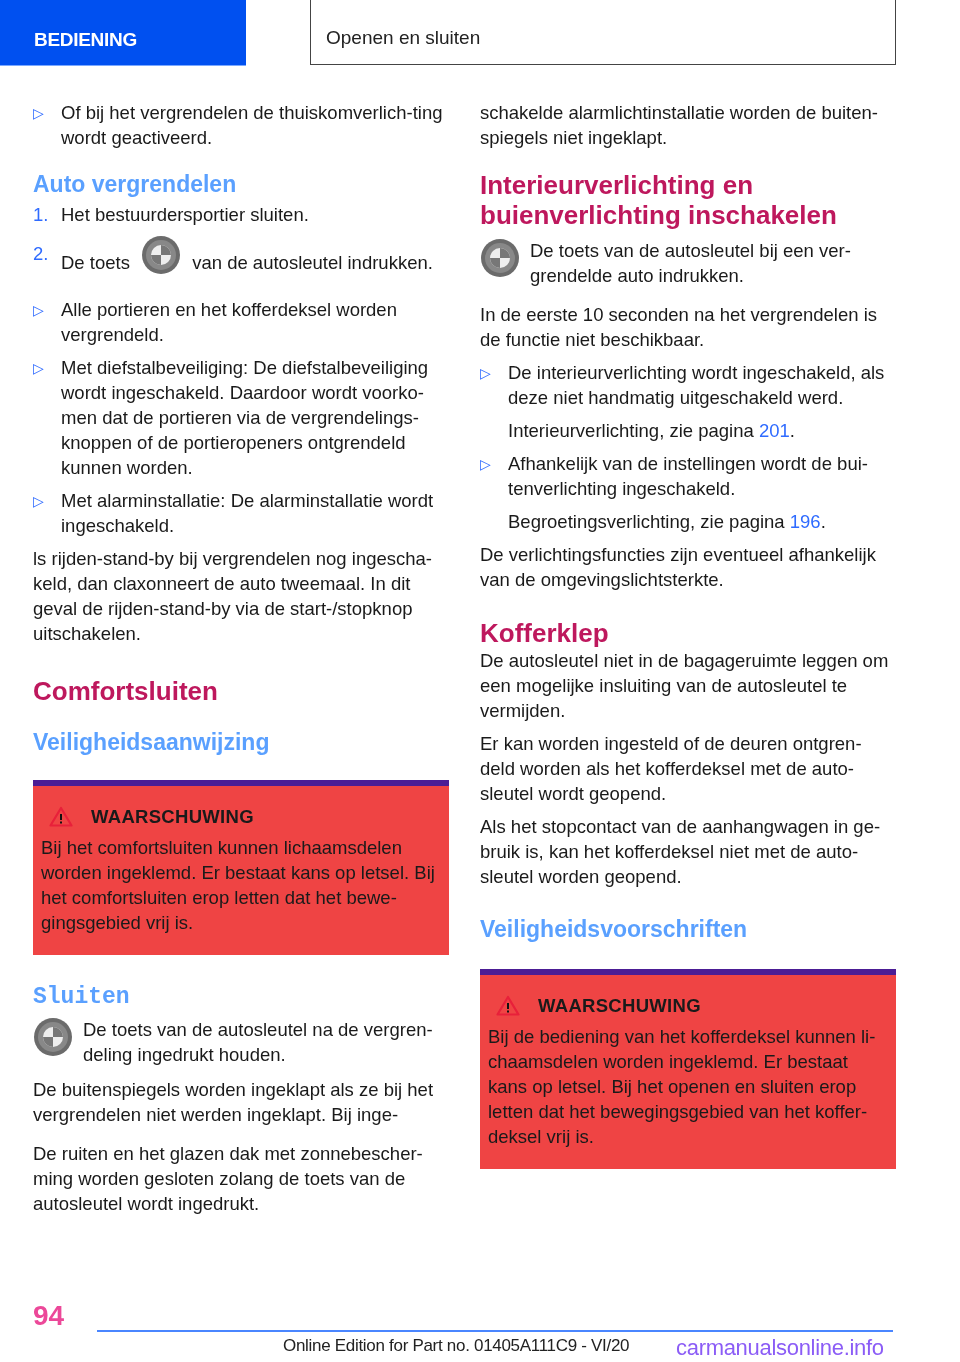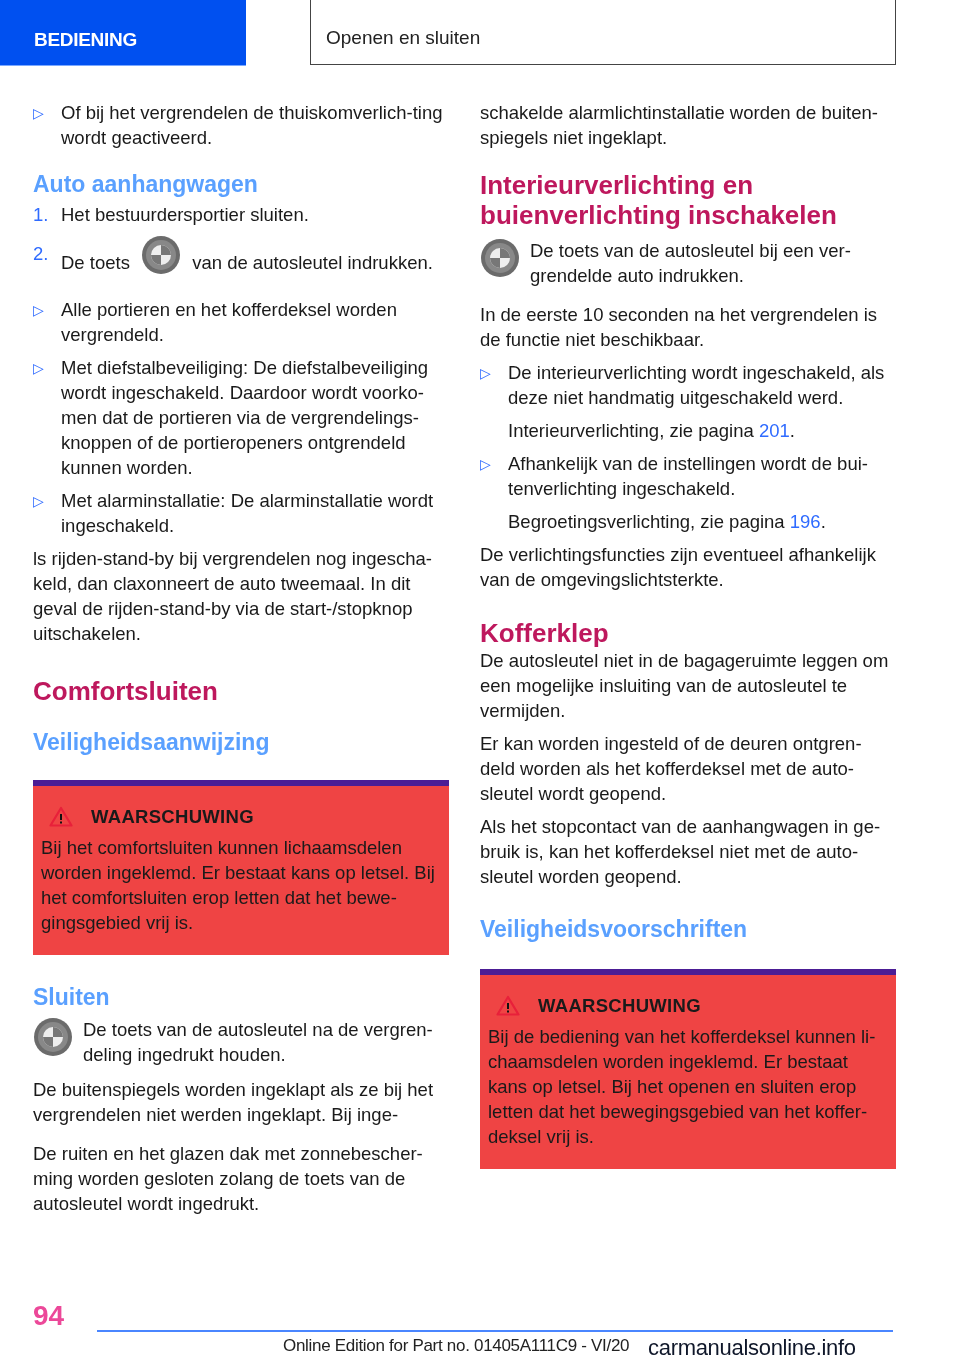--- a/index.html
+++ b/index.html
@@ -49,40 +49,40 @@
   .footer-num {
     position: absolute; left: 33px; top: 1300px; font-weight: bold; font-size: 28px; color: #ec4899;
   }
   .footer-line {
     position: absolute; left: 97px; top: 1330px; width: 796px; height: 2px; background: #4a86ff;
   }
   .footer-text {
     position: absolute; left: 283px; top: 1336px; font-size: 17px; color: #222; letter-spacing: -0.3px;
   }
   .watermark {
-    position: absolute; left: 648px; top: 1335px; font-size: 22px; color: #0f172a; letter-spacing: -0.3px;
+    position: absolute; left: 676px; top: 1335px; font-size: 22px; color: #8b5cf6; letter-spacing: -0.3px;
   }
 </style>
 </head>
 <body>
 
 <div class="hdr-left">
   <span>BEDIENING</span>
 </div>
 <div class="hdr-right">
   <span>Openen en sluiten</span>
 </div>
 
 <div class="col left">
   <div class="bullet">
     <span class="tri">▷</span>
     <span>Of bij het vergrendelen de thuiskomverlich-ting wordt geactiveerd.</span>
   </div>
 
-  <h3 style="margin-top:20px;margin-bottom:4px;">Auto aanhangwagen</h3>
+  <h3 style="margin-top:20px;margin-bottom:4px;">Auto vergrendelen</h3>
 
   <div class="num">
     <span class="n">1.</span>
     <span>Het bestuurdersportier sluiten.</span>
   </div>
   <div class="num" style="margin-top:14px;">
     <span class="n">2.</span>
     <span>De toets</span>
     <span class="bmw" style="margin:0 6px;position:relative;top:-6px;">
       <svg width="40" height="40" viewBox="0 0 40 40">
@@ -120,21 +120,21 @@
       <svg width="24" height="21" viewBox="0 0 24 21">
           <path d="M12 2 L22.5 19.5 L1.5 19.5 Z" fill="none" stroke="#e8203a" stroke-width="2.2" stroke-linejoin="round"></path>
           <rect x="11" y="8" width="2" height="6" fill="#111"></rect>
           <rect x="11" y="15.5" width="2" height="2" fill="#111"></rect>
         </svg>
       <span>WAARSCHUWING</span>
     </div>
     <div>Bij het comfortsluiten kunnen lichaamsdelen worden ingeklemd. Er bestaat kans op letsel. Bij het comfortsluiten erop letten dat het bewe-gingsgebied vrij is.</div>
   </div>
 
-  <h3 style="margin-top:28px;margin-bottom:6px;">Sluiten</h3>
+  <h3 style="margin-top:28px;margin-bottom:6px;font-family:Liberation Mono, monospace;">Sluiten</h3>
   <div class="iconrow">
     <span class="bmw">
       <svg width="40" height="40" viewBox="0 0 40 40">
           <circle cx="20" cy="20" r="19" fill="#6b6b6b"></circle>
           <circle cx="20" cy="20" r="15" fill="#888"></circle>
           <circle cx="20" cy="20" r="10" fill="#eee"></circle>
           <path d="M20 10 A10 10 0 0 1 30 20 L20 20Z" fill="#777"></path>
           <path d="M20 30 A10 10 0 0 1 10 20 L20 20Z" fill="#777"></path>
         </svg>
     </span>

